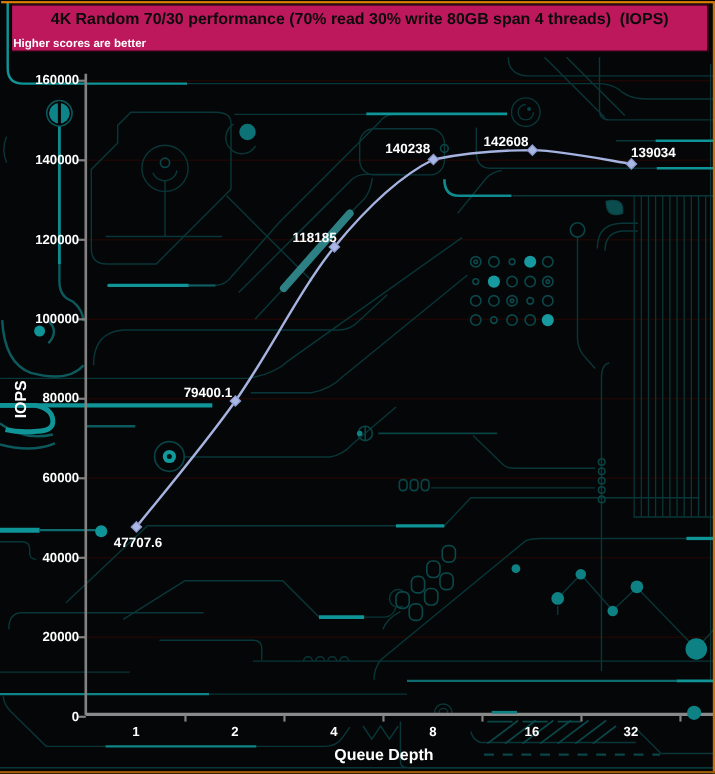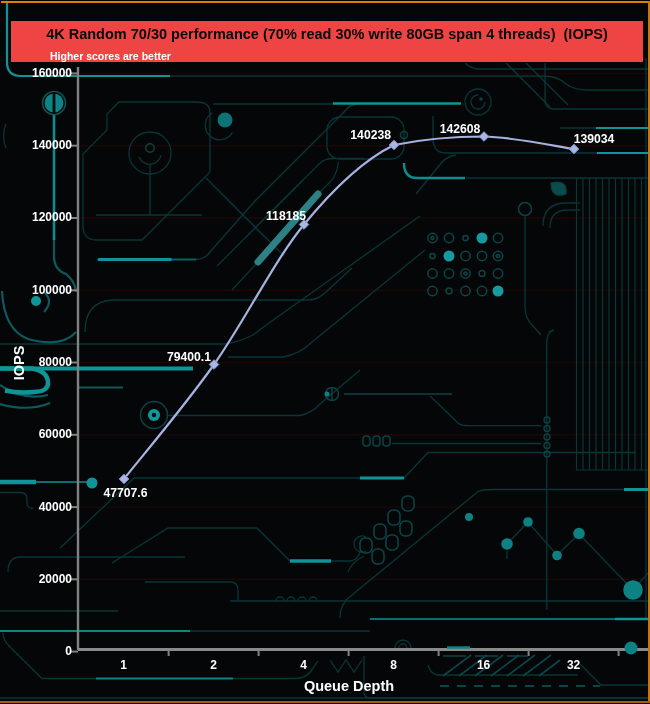--- a/index.html
+++ b/index.html
@@ -1,25 +1,25 @@
 <!DOCTYPE html>
 <html><head>
 <meta charset="utf-8">
 <style>
   html,body{margin:0;padding:0;background:#000;}
   #wrap{position:relative;width:650px;height:704px;background:#050607;overflow:hidden;
         font-family:"Liberation Sans",sans-serif;}
   #topline{position:absolute;left:1px;top:1px;width:648px;height:2px;background:#DE7E04;}
   #rightline{position:absolute;right:0;top:1px;width:2px;height:702px;background:#C87411;}
   #bottomline{position:absolute;left:0;top:701px;width:650px;height:2px;background:#A55E08;}
-  #titlebox{position:absolute;left:10px;top:20px;width:632px;height:41px;background:#ef4444;
+  #titlebox{position:absolute;left:10px;top:4px;width:632px;height:41px;background:#be185d;
             border:1px solid #000;}
   #title{position:absolute;left:0;top:4.6px;width:632px;text-align:center;white-space:nowrap;
          font-size:14.5px;font-weight:bold;color:#0a0a0a;}
-  #sub{position:absolute;left:1px;top:28.6px;font-size:10.5px;font-weight:bold;color:#fff;margin-left:38px;}
+  #sub{position:absolute;left:1px;top:28.6px;font-size:10.5px;font-weight:bold;color:#fff;}
   svg{position:absolute;left:0;top:0;}
 </style>
 </head>
 <body>
 <div id="wrap">
   <svg width="650" height="704" viewBox="0 0 650 704">
     <g id="grid" stroke="#1c0704" stroke-width="1.4">
       <line x1="80" y1="73.4" x2="648" y2="73.4"></line>
       <line x1="80" y1="145.7" x2="648" y2="145.7"></line>
       <line x1="80" y1="218.0" x2="648" y2="218.0"></line>

